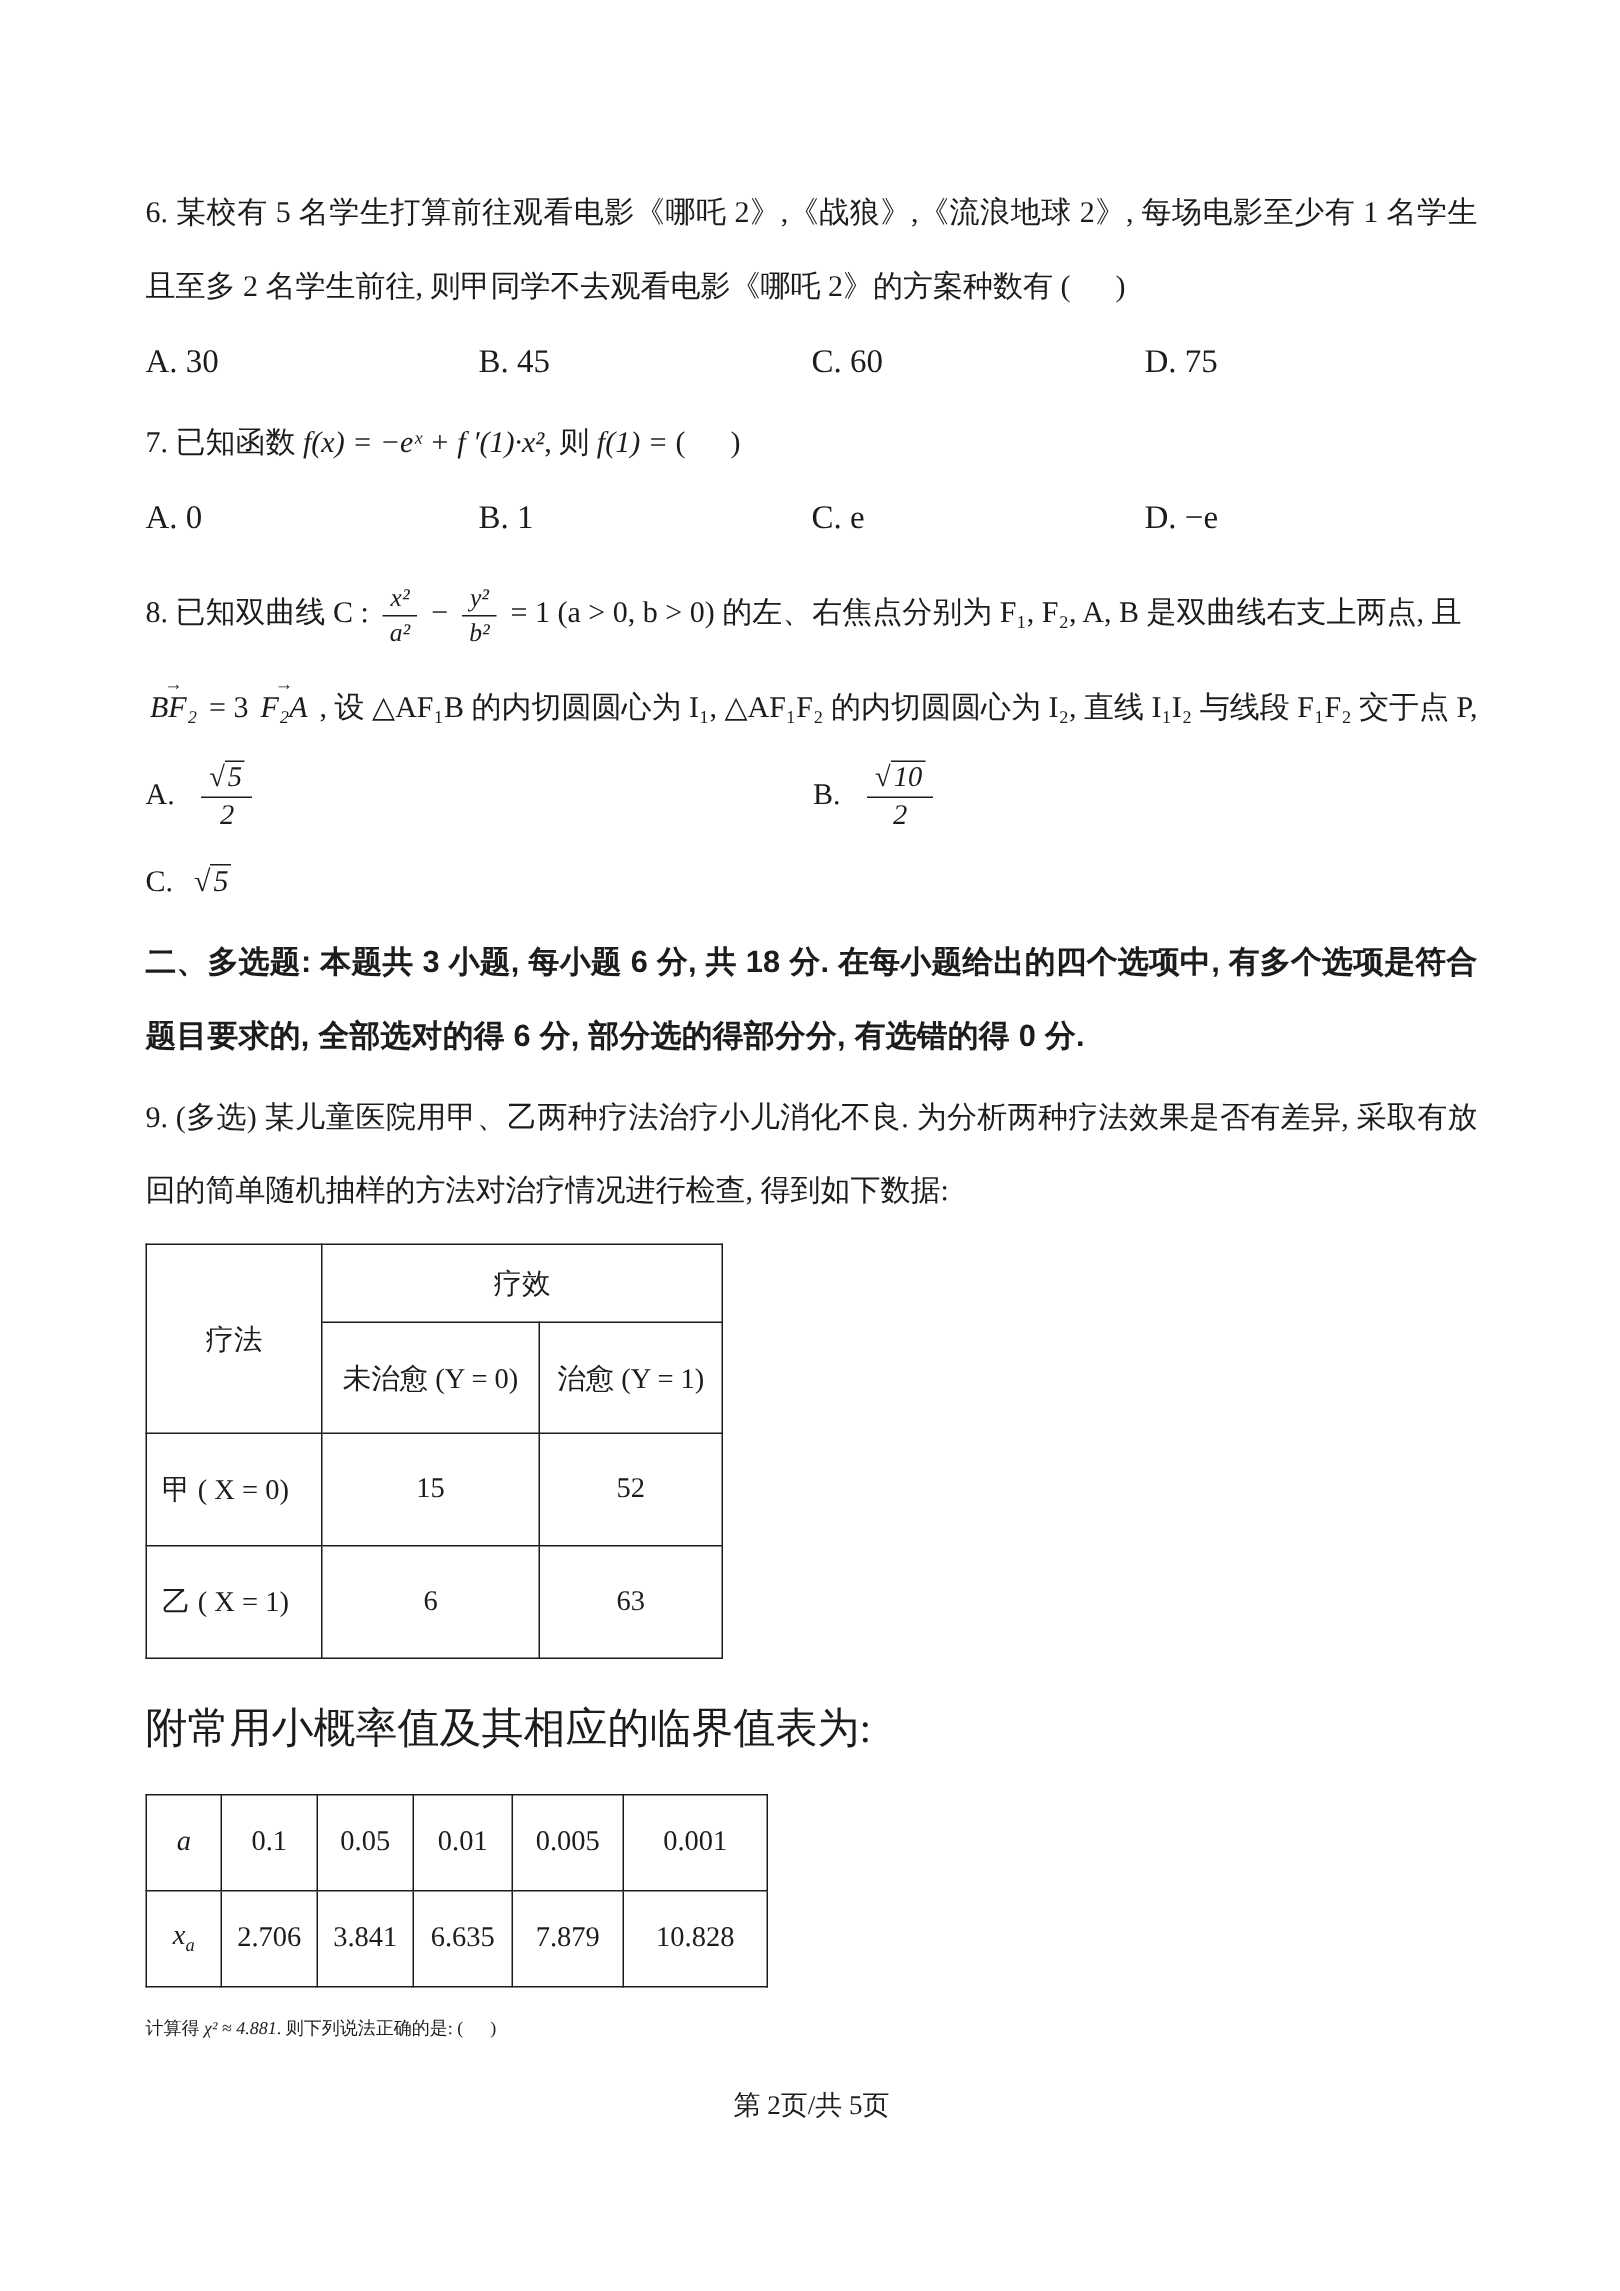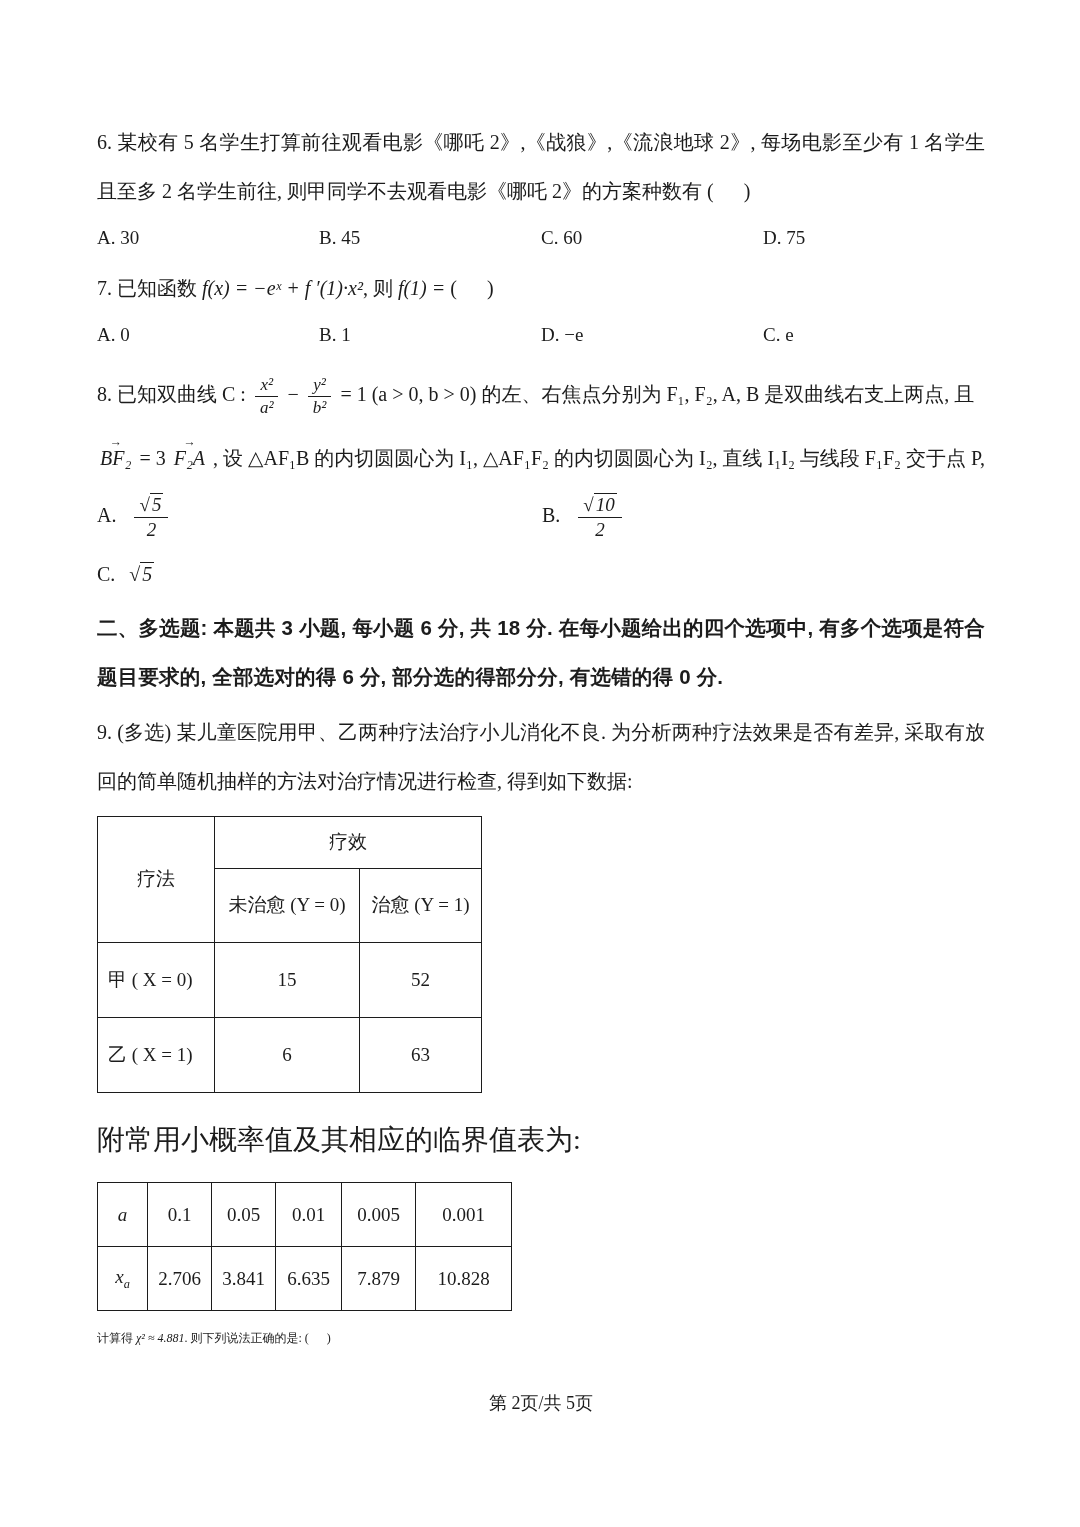--- a/index.html
+++ b/index.html
@@ -2,21 +2,21 @@
 <html><head>
 <meta charset="utf-8">
 <style>
   * { margin:0; padding:0; box-sizing:border-box; }
   html,body { background:#ffffff; }
   body { width:1080px; font-family:"Liberation Serif","DejaVu Serif",serif; color:#1c1c1c; }
   .page { position:relative; width:1080px; height:1527px; background:#fff; padding:118px 95px 0 97px; overflow:hidden; }
   .para { font-size:20px; line-height:2.45; text-align:justify; }
   .line { font-size:20px; line-height:2.45; white-space:nowrap; }
   .math { font-style:italic; }
-  .opts4 { display:grid; grid-template-columns:222px 222px 222px 1fr; font-size:19px; line-height:2.3; margin-bottom:4px; }
+  .opts4 { display:grid; grid-template-columns:222px 222px 222px 1fr; font-size:22px; line-height:2.3; margin-bottom:4px; }
   .q8-line { font-size:20px; line-height:1.3; padding:15px 0 13px 0; white-space:nowrap; }
   .frac { display:inline-flex; flex-direction:column; align-items:center; vertical-align:middle; margin:0 4px; line-height:1.15; font-size:0.85em; font-style:italic; }
   .frac .num { display:block; padding:0 5px 1px 5px; border-bottom:1.3px solid #1c1c1c; }
   .frac .den { display:block; padding:1px 5px 0 5px; }
   .sqrt { display:inline-block; white-space:nowrap; font-style:italic; }
   .sqrt .sign { font-style:normal; }
   .sqrt .rad { border-top:1.3px solid #1c1c1c; padding:0 2px; }
   .vec { position:relative; display:inline-block; font-style:italic; margin:0 3px; }
   .vec::after { content:"\2192"; position:absolute; top:-0.95em; left:50%; transform:translateX(-50%); font-size:0.62em; font-style:normal; }
   .q8-opts { display:grid; grid-template-columns:445px 1fr; row-gap:20px; font-size:20px; margin:10px 0 16px 0; align-items:center; }
@@ -57,22 +57,22 @@
     <span>C. 60</span>
     <span>D. 75</span>
   </div>
 
   <div class="line">
     <span>7. 已知函数 </span><span class="math">f(x) = −eˣ + f ′(1)·x²</span><span>, 则 </span><span class="math">f(1) =</span><span> (&nbsp;&nbsp;&nbsp;&nbsp;&nbsp;&nbsp;)</span>
   </div>
   <div class="opts4">
     <span>A. 0</span>
     <span>B. 1</span>
+    <span>C. e</span>
     <span>D. −e</span>
-    <span>C. e</span>
   </div>
 
   <div class="q8-line">
     <span>8. 已知双曲线 C :</span>
     <span class="frac">
         <span class="num">x²</span>
         <span class="den">a²</span>
       </span>
     <span>−</span>
     <span class="frac">

